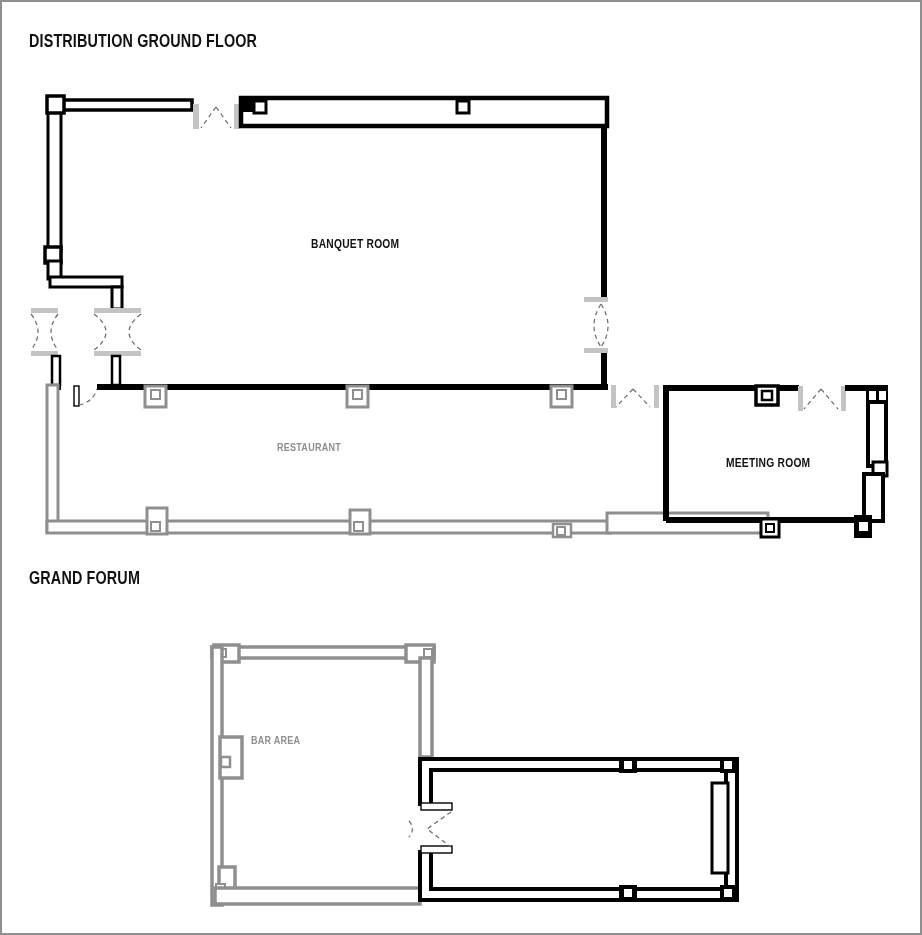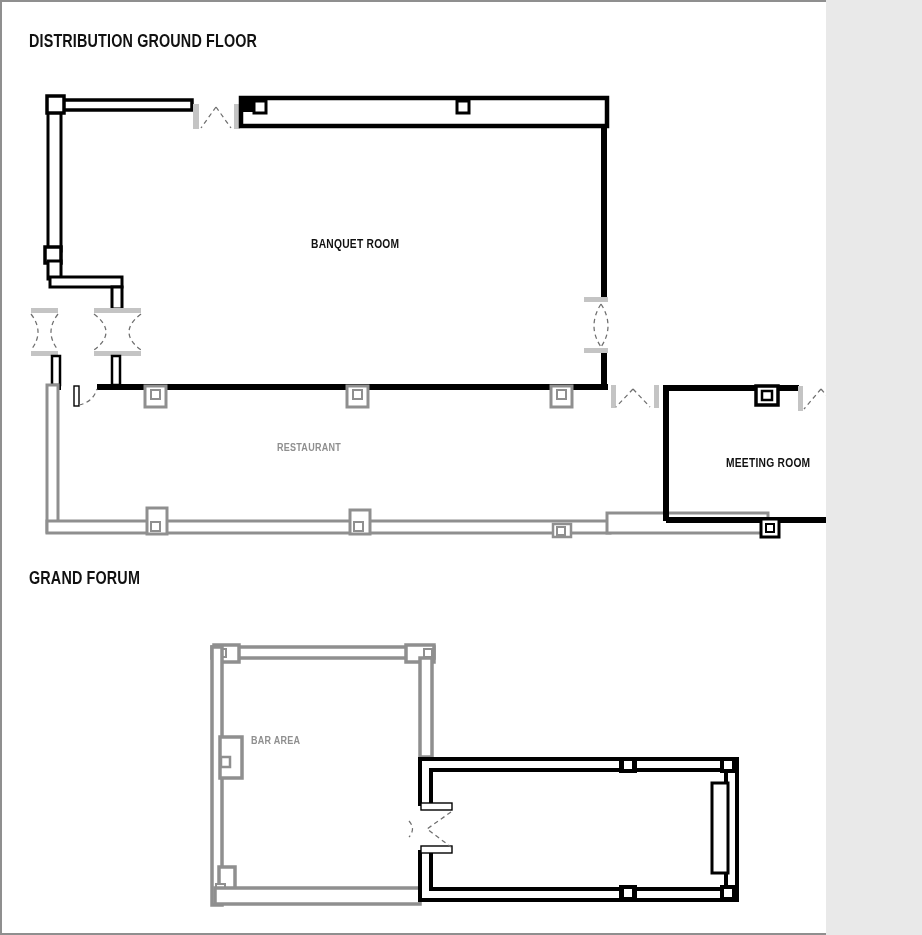--- a/index.html
+++ b/index.html
@@ -1,17 +1,17 @@
 <!DOCTYPE html>
 <html><head>
 <meta charset="utf-8">
 <style>
   html,body{margin:0;padding:0;background:#e9e9e9;}
   #stage{
-    position:relative;width:826px;height:935px;background:#ffffff;
+    position:relative;width:922px;height:935px;background:#ffffff;
     overflow:hidden;font-family:"Liberation Sans",sans-serif;
   }
   #plan-svg{position:absolute;left:0;top:0;}
   
   .hw{fill:#ffffff;stroke:#000000;}           
   .hg{fill:#ffffff;stroke:#8f8f8f;}           
   .sb{fill:#000000;stroke:none;}              
   .jm{fill:#c4c4c4;stroke:none;}              
   .dash{fill:none;stroke:#6f6f6f;stroke-width:1.25;stroke-dasharray:4.5 3.5;}
   .ws{fill:#ffffff;stroke:none;}              

